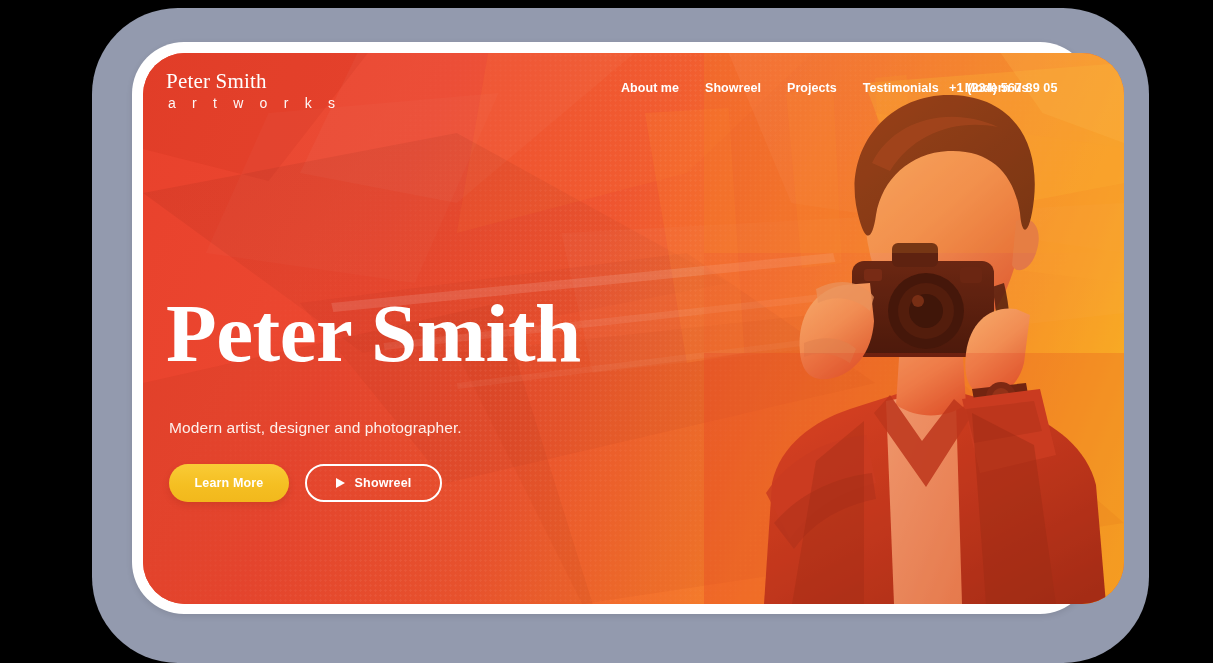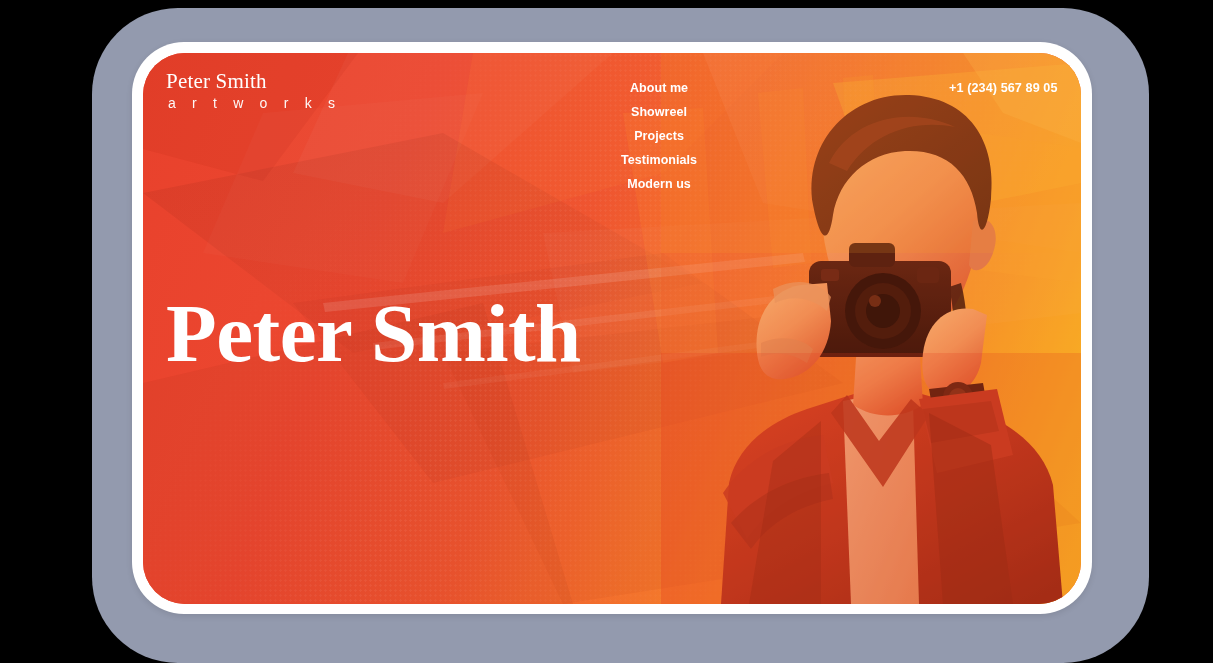--- a/index.html
+++ b/index.html
@@ -49,20 +49,21 @@
   
   #site {
     position: absolute;
     left: 143px;
     top: 53px;
     width: 938px;
     height: 551px;
     border-radius: 42px;
     overflow: hidden;
     background: #ef4a31;
+    padding-left: 43px;
   }
 
   
   .bg-gradient {
     position: absolute;
     inset: 0;
     background:
       linear-gradient(112deg,
         #e8412c 0%,
         #ec4830 26%,
@@ -136,22 +137,21 @@
     margin-left: 2px;
     opacity: 0.97;
   }
 
   .nav {
     position: absolute;
     left: 478px;
     top: 28px;
     display: flex;
     align-items: center;
-    gap: 10px;
-    flex-direction: column;
+    gap: 26px;
   }
   .nav-link {
     font-size: 12.5px;
     font-weight: bold;
     color: #ffffff;
     text-decoration: none;
     letter-spacing: 0.05px;
     white-space: nowrap;
     cursor: pointer;
   }
@@ -384,17 +384,25 @@
         <a class="nav-link" href="#">Projects</a>
         <a class="nav-link" href="#">Testimonials</a>
         <a class="nav-link" href="#">Modern us</a>
       </nav>
 
       <a class="nav-phone" href="#">+1 (234) 567 89 05</a>
     </div>
 
     <div class="hero">
       <h1 class="hero-title">Peter Smith</h1>
-
+      <p class="hero-sub">Modern artist, designer and photographer.</p>
+
+      <div class="hero-actions">
+        <button class="btn btn-primary">Learn More</button>
+        <button class="btn btn-ghost">
+          <span class="play-icon"></span>
+          <span>Showreel</span>
+        </button>
+      </div>
     </div>
 
   </div>
 </div>
 
 </body></html>

